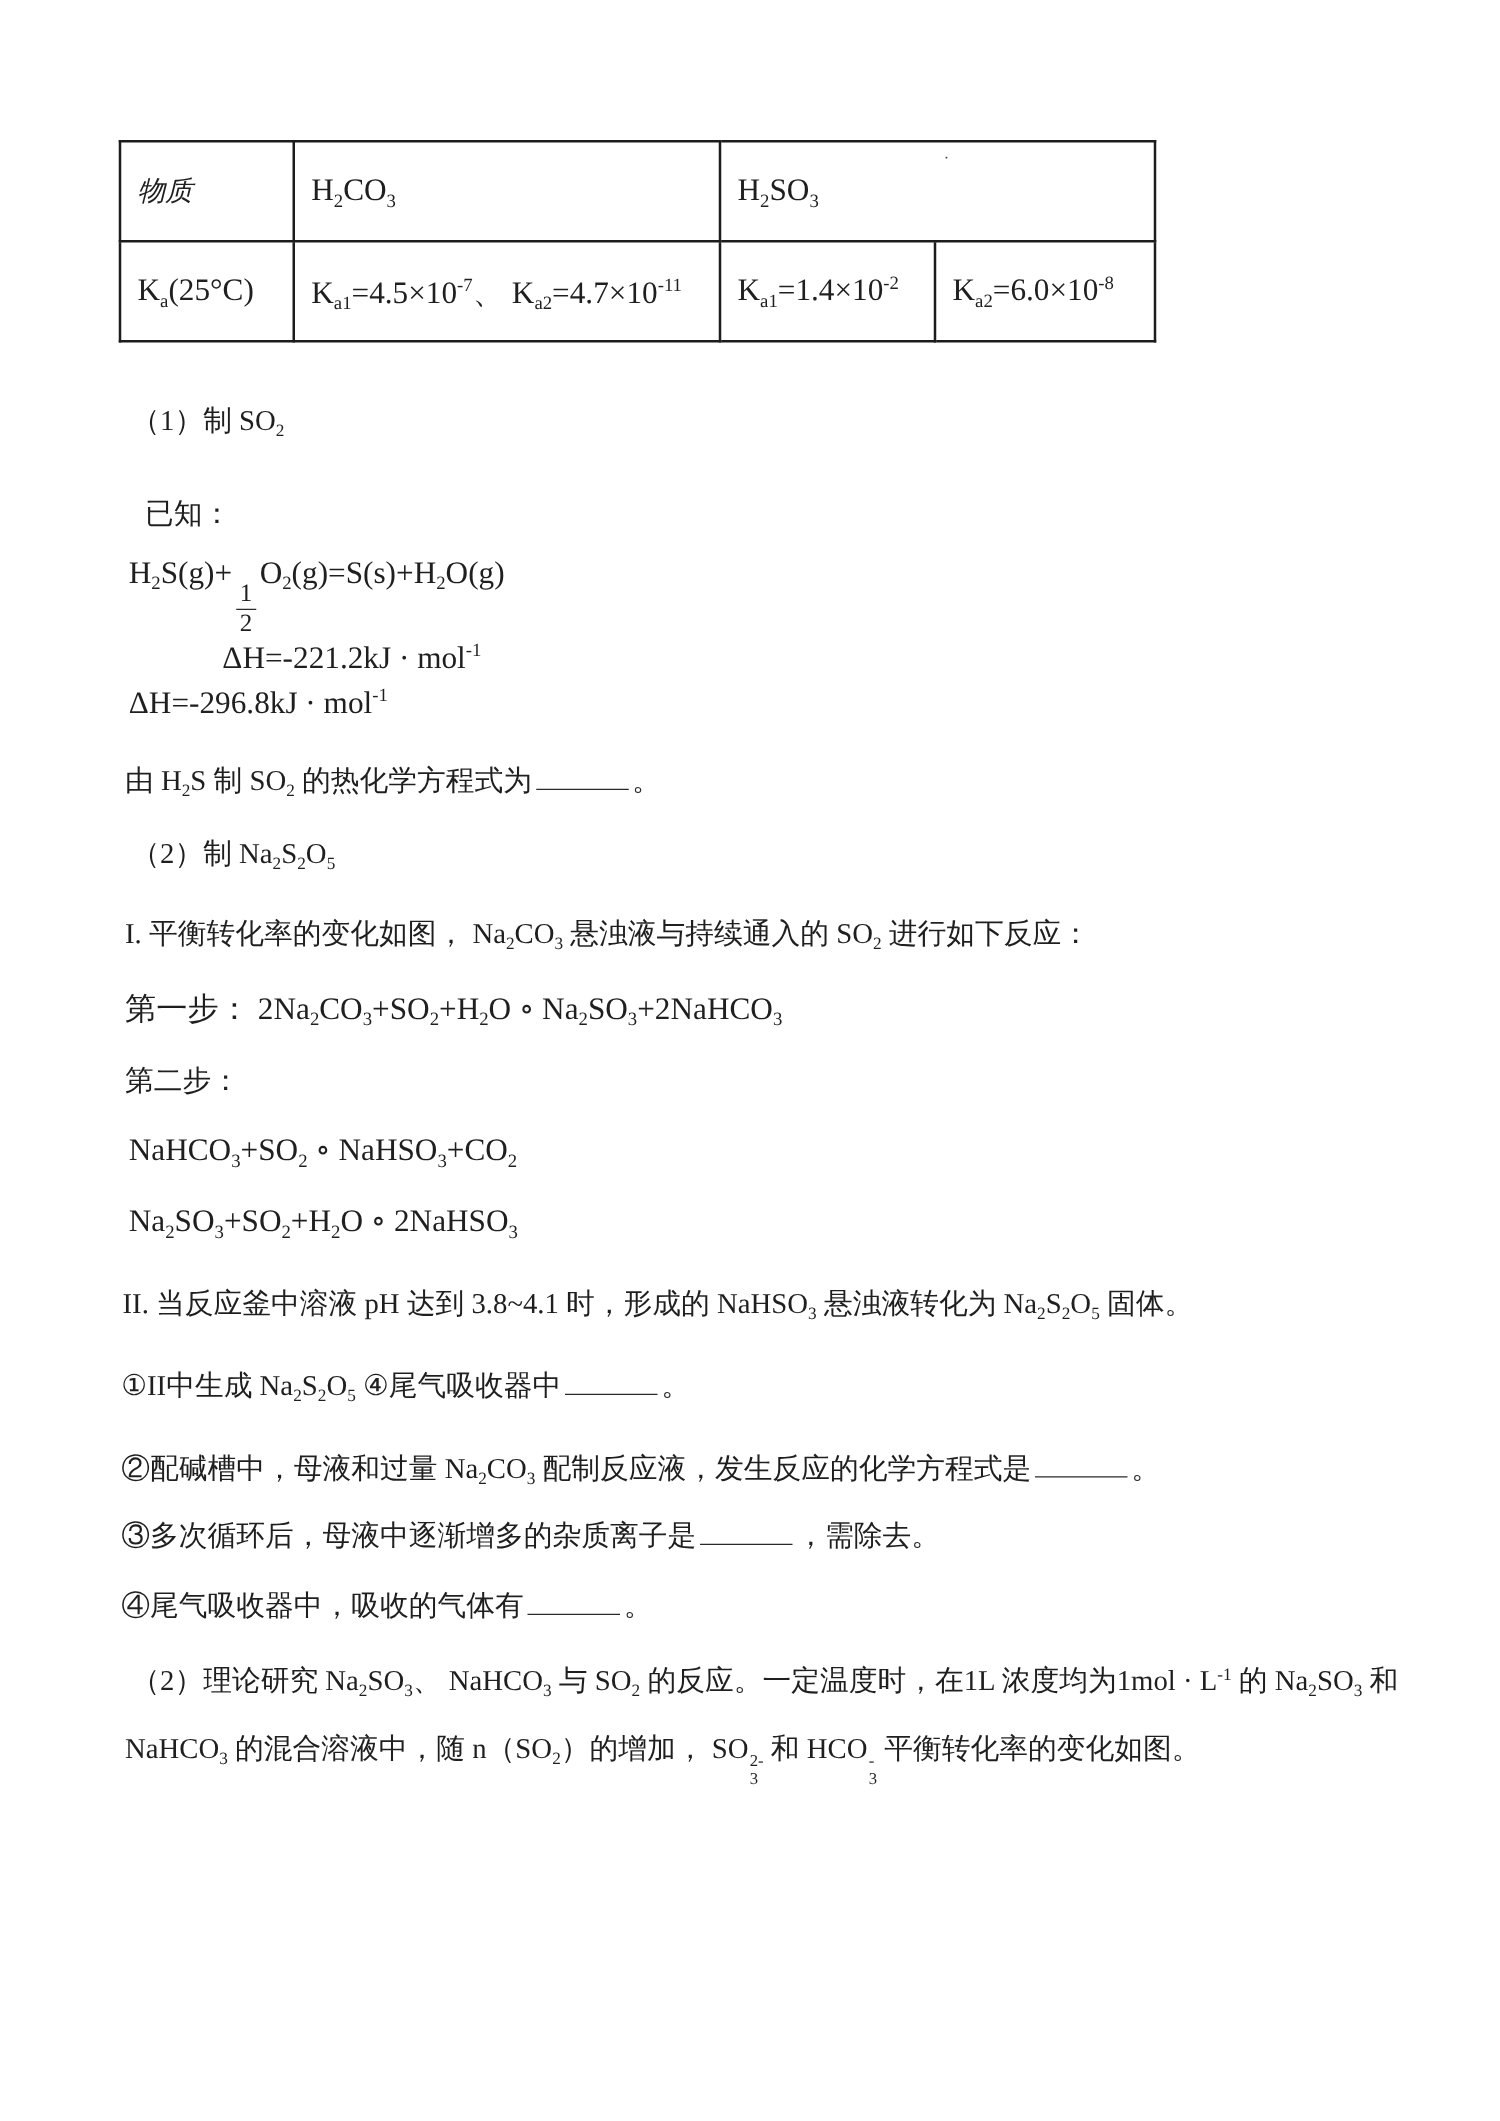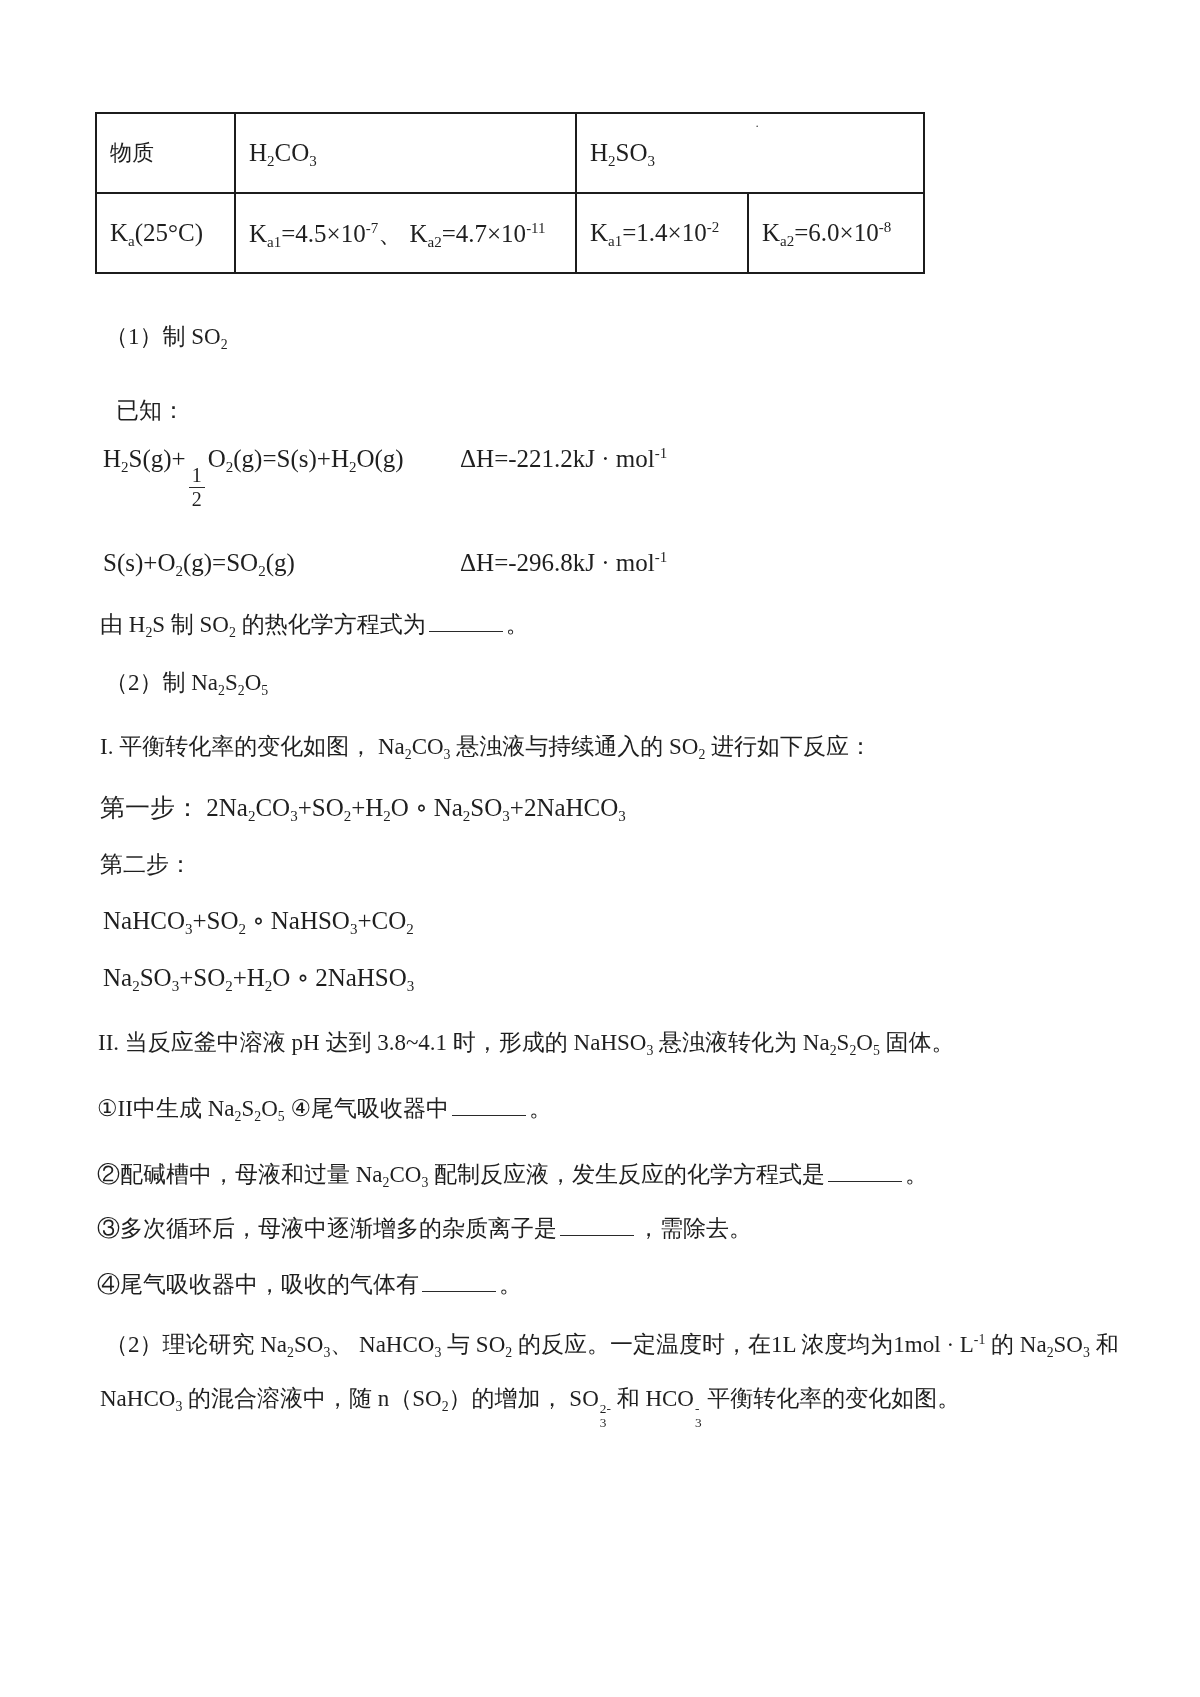--- a/index.html
+++ b/index.html
@@ -1,36 +1,36 @@
 <!DOCTYPE html>
 <html><head>
 <meta charset="utf-8">
 <style>
   html,body{margin:0;padding:0;background:#ffffff;}
   .page{position:relative;width:1200px;height:1697px;background:#ffffff;overflow:hidden;
         font-family:"Liberation Serif","DejaVu Serif",serif;color:#1f1f1f;}
   .para{position:absolute;white-space:nowrap;font-size:23px;line-height:1.3;}
-  .eq{font-size:25px;display:flex;align-items:flex-start;}
+  .eq{font-size:25px;display:flex;align-items:center;flex-direction:column;}
   .eq .lhs{display:inline-block;min-width:357px;}
   sub,sup{font-size:0.6em;line-height:0;}
   sub{vertical-align:-0.35em;}
   sup{vertical-align:0.6em;}
   .blank{display:inline-block;height:1em;border-bottom:1.7px solid #2a2a2a;margin:0 3px;}
   .frac{display:inline-flex;flex-direction:column;align-items:center;font-size:0.8em;
         line-height:1.15;vertical-align:-0.75em;margin:0 3px;}
   .frac .num{border-bottom:1.6px solid #2a2a2a;padding:0 3px;display:block;}
   .frac .den{display:block;}
   .stack{display:inline-flex;flex-direction:column;align-items:flex-start;font-size:0.58em;
         line-height:1.1;vertical-align:-0.5em;margin-left:1px;}
   .st-sup,.st-sub{display:block;}
   table.ka-table{position:absolute;left:95px;top:112px;width:828px;border-collapse:collapse;
         table-layout:fixed;font-size:25px;}
   .ka-table td{border:2px solid #1c1c1c;height:78px;padding:0 0 0 13px;
         vertical-align:middle;position:relative;}
-  .ka-table .cn{font-size:22px;}
+  .ka-table .cn{font-size:22px;font-style:italic;}
   .artifact{position:absolute;top:4px;left:178px;font-size:13px;color:#444;}
   .footer{position:absolute;top:1576px;left:0;width:100%;text-align:center;
         font-size:19px;white-space:nowrap;}
 </style>
 </head>
 <body>
 
 <div class="page">
 
   <table class="ka-table">
@@ -60,21 +60,20 @@
 
   <div class="para eq" style="top:443px;left:103px">
     <span class="lhs"><span>H</span><sub>2</sub><span>S(g)+</span><span class="frac">
           <span class="num">1</span>
           <span class="den">2</span>
         </span><span>O</span><sub>2</sub><span>(g)=S(s)+H</span><sub>2</sub><span>O(g)</span></span>
     <span class="dh"><span>ΔH=-221.2kJ · mol</span><sup>-1</sup></span>
   </div>
 
   <div class="para eq" style="top:547px;left:103px">
-    <span class="lhs"><span>S(s)+O</span><sub>2</sub><span>(g)=SO</span><sub>2</sub><span>(g)</span></span>
     <span class="dh"><span>ΔH=-296.8kJ · mol</span><sup>-1</sup></span>
   </div>
 
   <div class="para" style="top:608px;left:100px"><span>由 H</span><sub>2</sub><span>S 制 SO</span><sub>2</sub><span> 的热化学方程式为</span><span class="blank" style="width: 74px;"></span><span>。</span></div>
   <div class="para" style="top:668px;left:105px"><span>（2）制 Na</span><sub>2</sub><span>S</span><sub>2</sub><span>O</span><sub>5</sub></div>
   <div class="para" style="top:732px;left:100px"><span>I.  平衡转化率的变化如图， Na</span><sub>2</sub><span>CO</span><sub>3</sub><span> 悬浊液与持续通入的 SO</span><sub>2</sub><span> 进行如下反应：</span></div>
   <div class="para eq" style="top:792px;left:100px">
       <span><span>第一步： 2Na</span><sub>2</sub><span>CO</span><sub>3</sub><span>+SO</span><sub>2</sub><span>+H</span><sub>2</sub><span>O  ∘  Na</span><sub>2</sub><span>SO</span><sub>3</sub><span>+2NaHCO</span><sub>3</sub></span>
     </div>
   <div class="para" style="top:850px;left:100px">第二步：</div>

